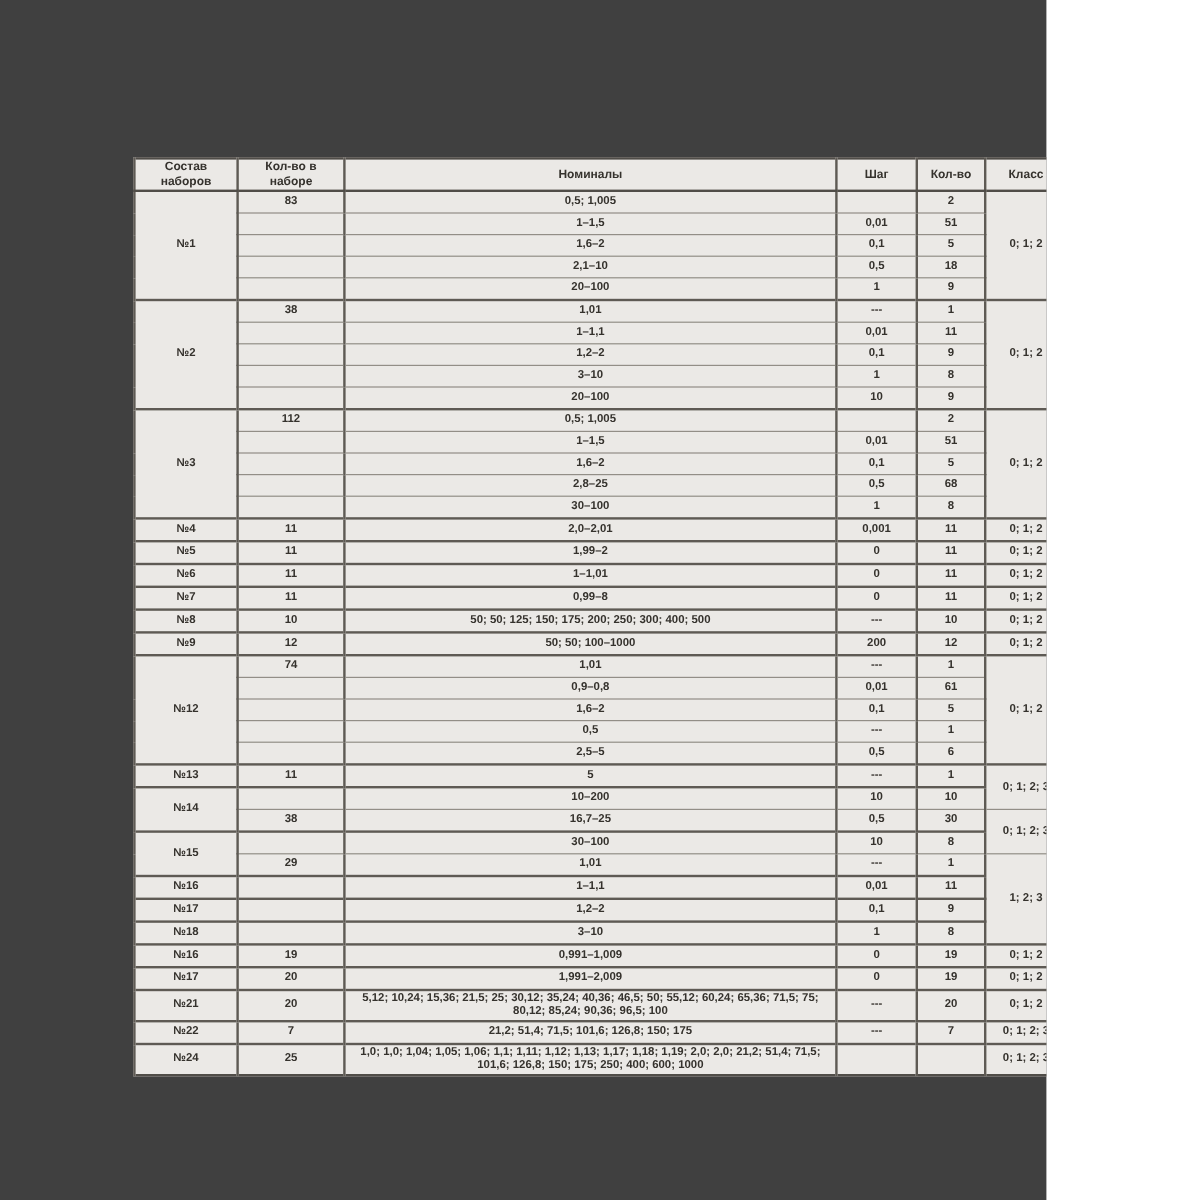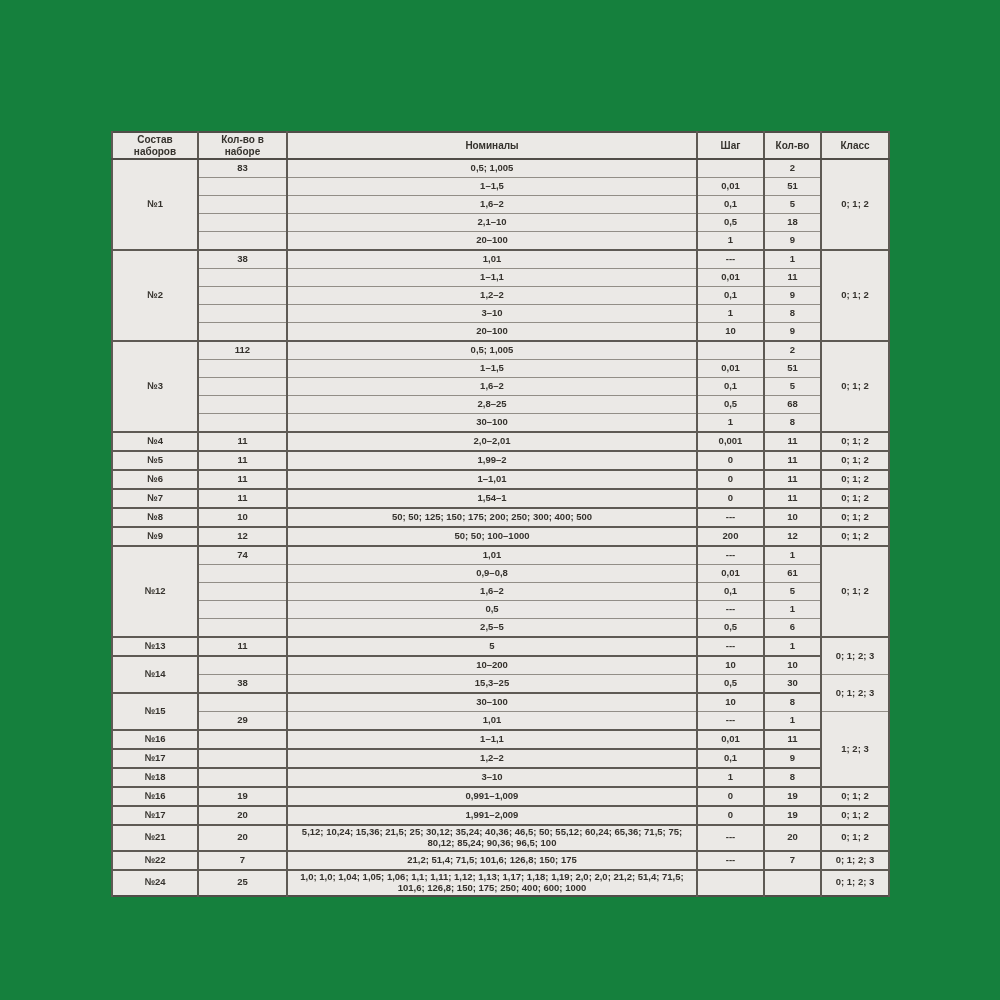--- a/index.html
+++ b/index.html
@@ -1,20 +1,20 @@
 <!DOCTYPE html>
 <html><head>
 <meta charset="utf-8">
 <style>
   html,body{margin:0;padding:0;}
   body{
     width:1000px;height:1000px;background:#ffffff;
     font-family:"Liberation Sans",sans-serif;
   }
-  .page{position:relative;width:1000px;height:1000px;background:#15803d;overflow:hidden;}
+  .page{position:relative;width:872px;height:1000px;background:#404040;overflow:hidden;}
   .table-wrap{position:absolute;left:111px;top:131px;}
   table{
     border-collapse:collapse;table-layout:fixed;width:777px;
     background:#ebe9e6;color:#35322d;
     font-family:"Liberation Sans",sans-serif;font-weight:bold;font-size:9.5px;
     border:2px solid #504d48;
   }
   th,td{
     border-top:1px solid #928e87;border-bottom:1px solid #928e87;
     border-left:2px solid #5e5a54;border-right:2px solid #5e5a54;
@@ -175,21 +175,21 @@
           <td class="name">№6</td>
           <td>11</td>
           <td class="nom">1–1,01</td>
           <td>0</td>
           <td>11</td>
           <td class="cls">0; 1; 2</td>
         </tr>
         <tr class="grp">
           <td class="name">№7</td>
           <td>11</td>
-          <td class="nom">1,54–1</td>
+          <td class="nom">0,99–8</td>
           <td>0</td>
           <td>11</td>
           <td class="cls">0; 1; 2</td>
         </tr>
         <tr class="grp">
           <td class="name">№8</td>
           <td>10</td>
           <td class="nom">50; 50; 125; 150; 175; 200; 250; 300; 400; 500</td>
           <td>---</td>
           <td>10</td>
@@ -248,21 +248,21 @@
 
         <tr class="grp">
           <td class="name" rowspan="2">№14</td>
           <td></td>
           <td class="nom">10–200</td>
           <td>10</td>
           <td>10</td>
         </tr>
         <tr>
           <td>38</td>
-          <td class="nom">15,3–25</td>
+          <td class="nom">16,7–25</td>
           <td>0,5</td>
           <td>30</td>
           <td class="cls" rowspan="2">0; 1; 2; 3</td>
         </tr>
 
         <tr class="grp">
           <td class="name" rowspan="2">№15</td>
           <td></td>
           <td class="nom">30–100</td>
           <td>10</td>

